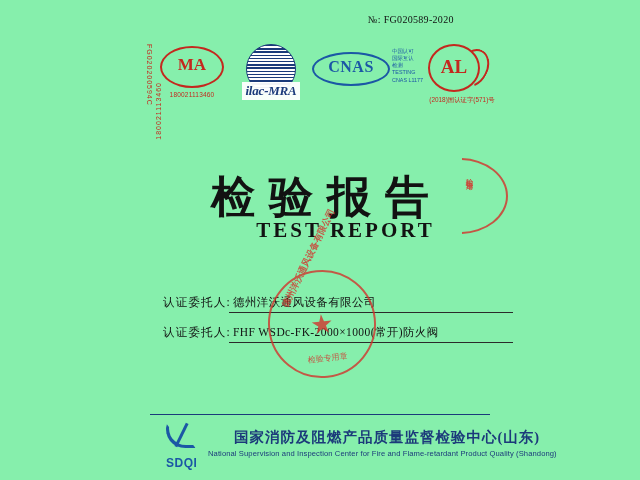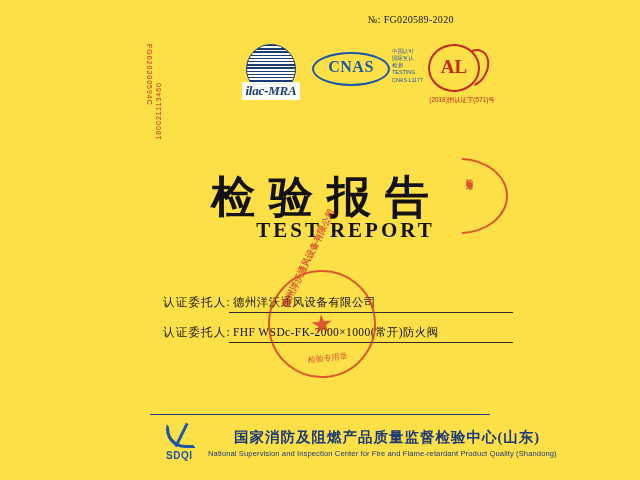--- a/index.html
+++ b/index.html
@@ -12,21 +12,21 @@
     height: 480px;
     overflow: hidden;
     font-family: "Liberation Sans", sans-serif;
     position: relative;
   }
   .page {
     position: absolute;
     left: 0; top: 0;
     width: 640px;
     height: 480px;
-    background: #fde047;
+    background: #86efac;
   }
 
   
   .report-no {
     position: absolute;
     left: 368px;
     top: 14px;
     font-size: 10px;
     color: #111;
     letter-spacing: 0.3px;
@@ -370,22 +370,22 @@
   .sdqi-slash {
     position: absolute;
     left: 16px; top: -2px;
     width: 3px; height: 26px;
     background: #1b57a5;
     transform: rotate(26deg);
   }
   .sdqi-text {
     position: absolute;
     left: 2px;
-    top: 26px;
-    font-size: 10px;
+    top: 32px;
+    font-size: 12px;
     font-weight: bold;
     color: #1b57a5;
     letter-spacing: 0.5px;
   }
   .footer-cn {
     position: absolute;
     left: 208px;
     top: 428px;
     font-size: 14.5px;
     font-weight: bold;
@@ -410,20 +410,25 @@
 
 <div class="page">
 
   <div class="report-no">№: FG020589-2020</div>
 
   <div class="side-code left-a">FG020200594C</div>
   <div class="side-code left-b">180021113460</div>
 
   <div class="logo-row">
 
+    <div class="logo logo-cma">
+      <div class="cma-oval"></div>
+      <div class="cma-text">MA</div>
+      <div class="cma-num">180021113460</div>
+    </div>
 
     <div class="logo logo-ilac">
       <div class="ilac-circle"></div>
       <div class="ilac-band">ilac-MRA</div>
     </div>
 
     <div class="logo logo-cnas">
       <div class="cnas-ellipse"></div>
       <div class="cnas-text">CNAS</div>
       <div class="cnas-side">

